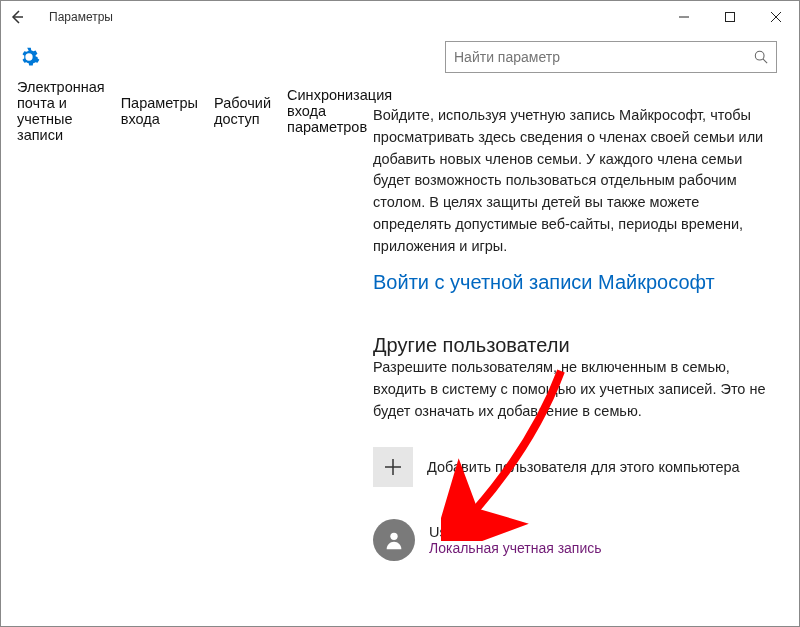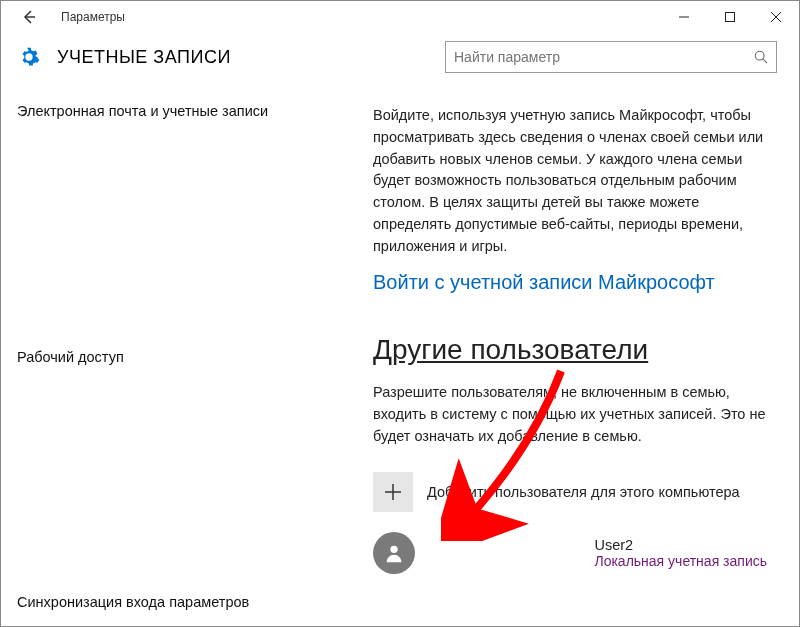--- a/index.html
+++ b/index.html
@@ -1,40 +1,40 @@
 <!DOCTYPE html>
 <html><head>
 <meta charset="utf-8">
 <style>
   * { box-sizing: border-box; margin: 0; padding: 0; }
   html, body { width: 800px; height: 627px; font-family: "Segoe UI", Tahoma, sans-serif; font-size: 14px; color: #000; background: #fff; overflow: hidden; }
   .window { width: 800px; height: 627px; border: 1px solid #888; display: flex; flex-direction: column; }
-  .titlebar { height: 32px; display: flex; align-items: center; padding-left: 12px; text-align: right; }
+  .titlebar { height: 32px; display: flex; align-items: center; padding-left: 0; text-align: right; }
   .titlebar .back { width: 32px; height: 32px; display: flex; align-items: center; justify-content: center; color: #333; cursor: pointer; }
   .titlebar .title { margin-left: 16px; font-size: 12px; color: #333; }
   .titlebar .spacer { flex: 1; }
   .winbtn { width: 46px; height: 32px; display: flex; align-items: center; justify-content: center; color: #222; cursor: pointer; }
   .headerrow { height: 48px; display: flex; align-items: center; padding: 0 16px; }
   .gear { width: 24px; height: 24px; color: #0078d7; display: flex; align-items: center; justify-content: center; }
   .pagetitle { margin-left: 16px; font-size: 18px; font-weight: 400; letter-spacing: 0.5px; }
   .searchwrap { margin-left: auto; width: 332px; height: 32px; border: 1px solid #999; display: flex; align-items: center; padding: 0 8px; color: #666; margin-right: 6px; }
   .searchwrap input { flex: 1; border: none; outline: none; font-size: 14px; color: #333; background: transparent; }
   .searchwrap .searchicon { color: #666; }
   .body { flex: 1; display: flex; overflow: hidden; }
-  .sidebar { width: 340px; display: flex; flex-direction: column; padding-top: 6px; justify-content: space-between; }
+  .sidebar { width: 340px; display: flex; flex-direction: row; padding-top: 6px; }
   .navitem { height: 48px; display: flex; align-items: center; padding-left: 16px; font-size: 14.5px; color: #111; cursor: pointer; }
   .navitem.selected { background: #5ea6d8; color: #000; }
   .content { flex: 1; padding: 24px 32px 0 32px; overflow: hidden; position: relative; }
   .para { font-size: 14.5px; color: #222; line-height: 1.5; margin-bottom: 10px; }
   .link { color: #0067c0; cursor: pointer; font-size: 20px; display: inline-block; margin-top: 4px; margin-bottom: 40px; }
-  .section-title { font-size: 28px; font-weight: 400; margin-bottom: 16px; color: #222; text-decoration: underline; }
+  .section-title { font-size: 20px; font-weight: 400; margin-bottom: 0; color: #222; }
   .addrow { display: flex; align-items: center; margin-top: 24px; cursor: pointer; }
   .plusbox { width: 40px; height: 40px; background: #e6e6e6; display: flex; align-items: center; justify-content: center; color: #333; margin-right: 14px; }
   .addlabel { font-size: 14.5px; color: #222; }
-  .userrow { display: flex; align-items: center; margin-top: 20px; cursor: pointer; justify-content: space-between; }
+  .userrow { display: flex; align-items: center; margin-top: 32px; cursor: pointer; }
   .avatar { width: 42px; height: 42px; border-radius: 50%; background: #7a7a7a; display: flex; align-items: center; justify-content: center; color: #fff; margin-right: 14px; }
   .userinfo .uname { font-size: 14.5px; color: #222; }
   .userinfo .utype { font-size: 14px; color: #701a75; }
   .arrow-overlay { position: absolute; pointer-events: none; }
   svg { display: block; }
 </style>
 </head>
 <body>
 
 <div class="window">
@@ -64,36 +64,38 @@
         </svg>
     </div>
   </div>
 
   <div class="headerrow">
     <div class="gear">
       <svg width="22" height="22" viewBox="0 0 24 24">
           <path fill="#0078d7" d="M12 8a4 4 0 1 0 0 8 4 4 0 0 0 0-8zm9.4 4c0 .5 0 .9-.1 1.4l2 1.6-2 3.4-2.4-.8c-.7.6-1.5 1-2.4 1.3l-.4 2.5h-4l-.4-2.5c-.9-.3-1.7-.7-2.4-1.3l-2.4.8-2-3.4 2-1.6c-.1-.5-.1-.9-.1-1.4s0-.9.1-1.4l-2-1.6 2-3.4 2.4.8c.7-.6 1.5-1 2.4-1.3L10 2h4l.4 2.5c.9.3 1.7.7 2.4 1.3l2.4-.8 2 3.4-2 1.6c.1.5.1.9.1 1.4z"></path>
         </svg>
     </div>
-    <div class="pagetitle">УЧЕТНЫЕ ЗАПИСИ</div>
     <div class="searchwrap">
       <input type="text" placeholder="Найти параметр" style="">
       <span class="searchicon">
         <svg width="14" height="14" viewBox="0 0 16 16">
             <circle cx="6.5" cy="6.5" r="5" stroke="#666" stroke-width="1.2" fill="none"></circle>
             <line x1="10.2" y1="10.2" x2="15" y2="15" stroke="#666" stroke-width="1.2"></line>
           </svg>
       </span>
     </div>
   </div>
 
   <div class="body">
     <div class="sidebar">
       <div class="navitem">
           <span>Электронная почта и учетные записи</span>
+        </div>
+      <div class="navitem">
+          <span>Параметры входа</span>
         </div>
       <div class="navitem">
           <span>Рабочий доступ</span>
         </div>
       <div class="navitem">
           <span>Синхронизация входа параметров</span>
         </div>
     </div>
 
     <div class="content">

